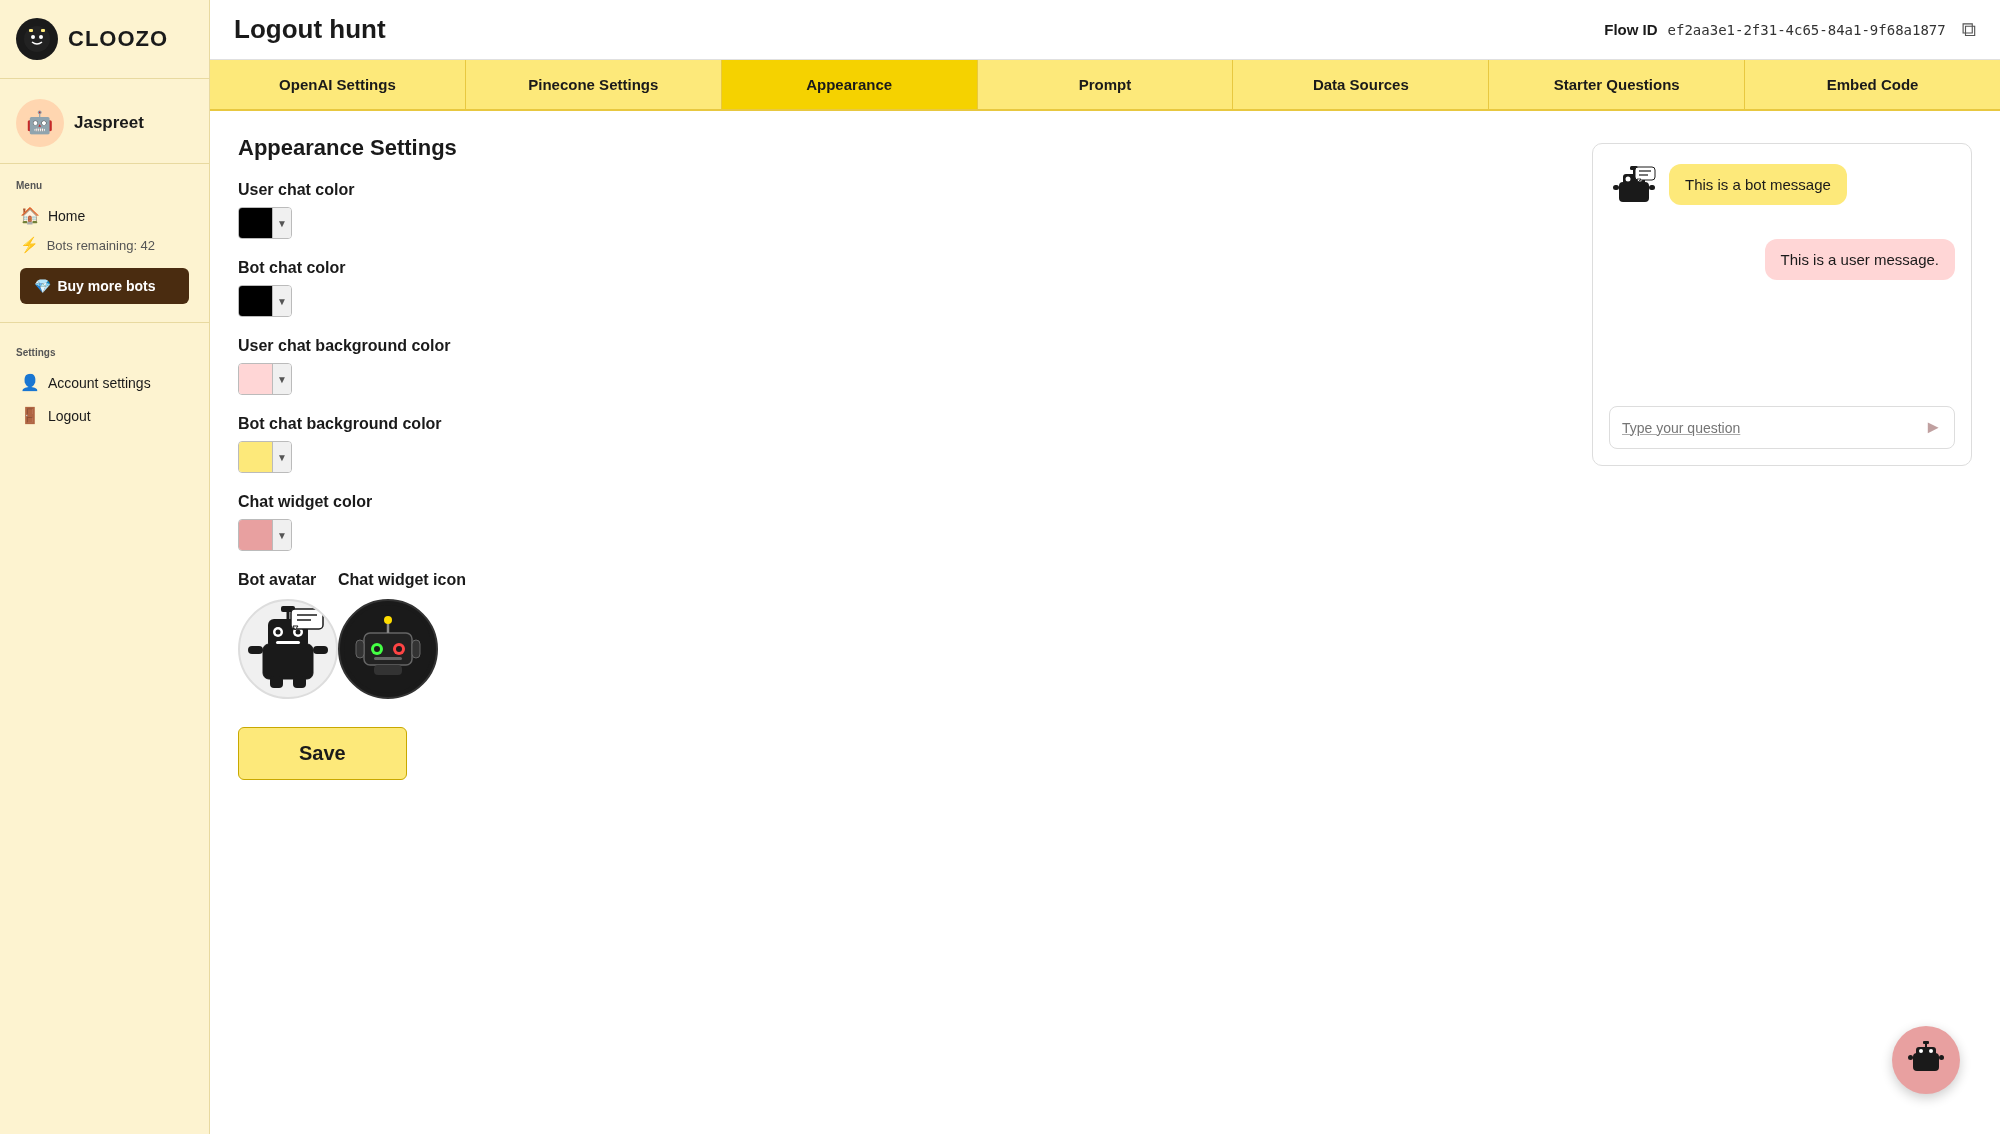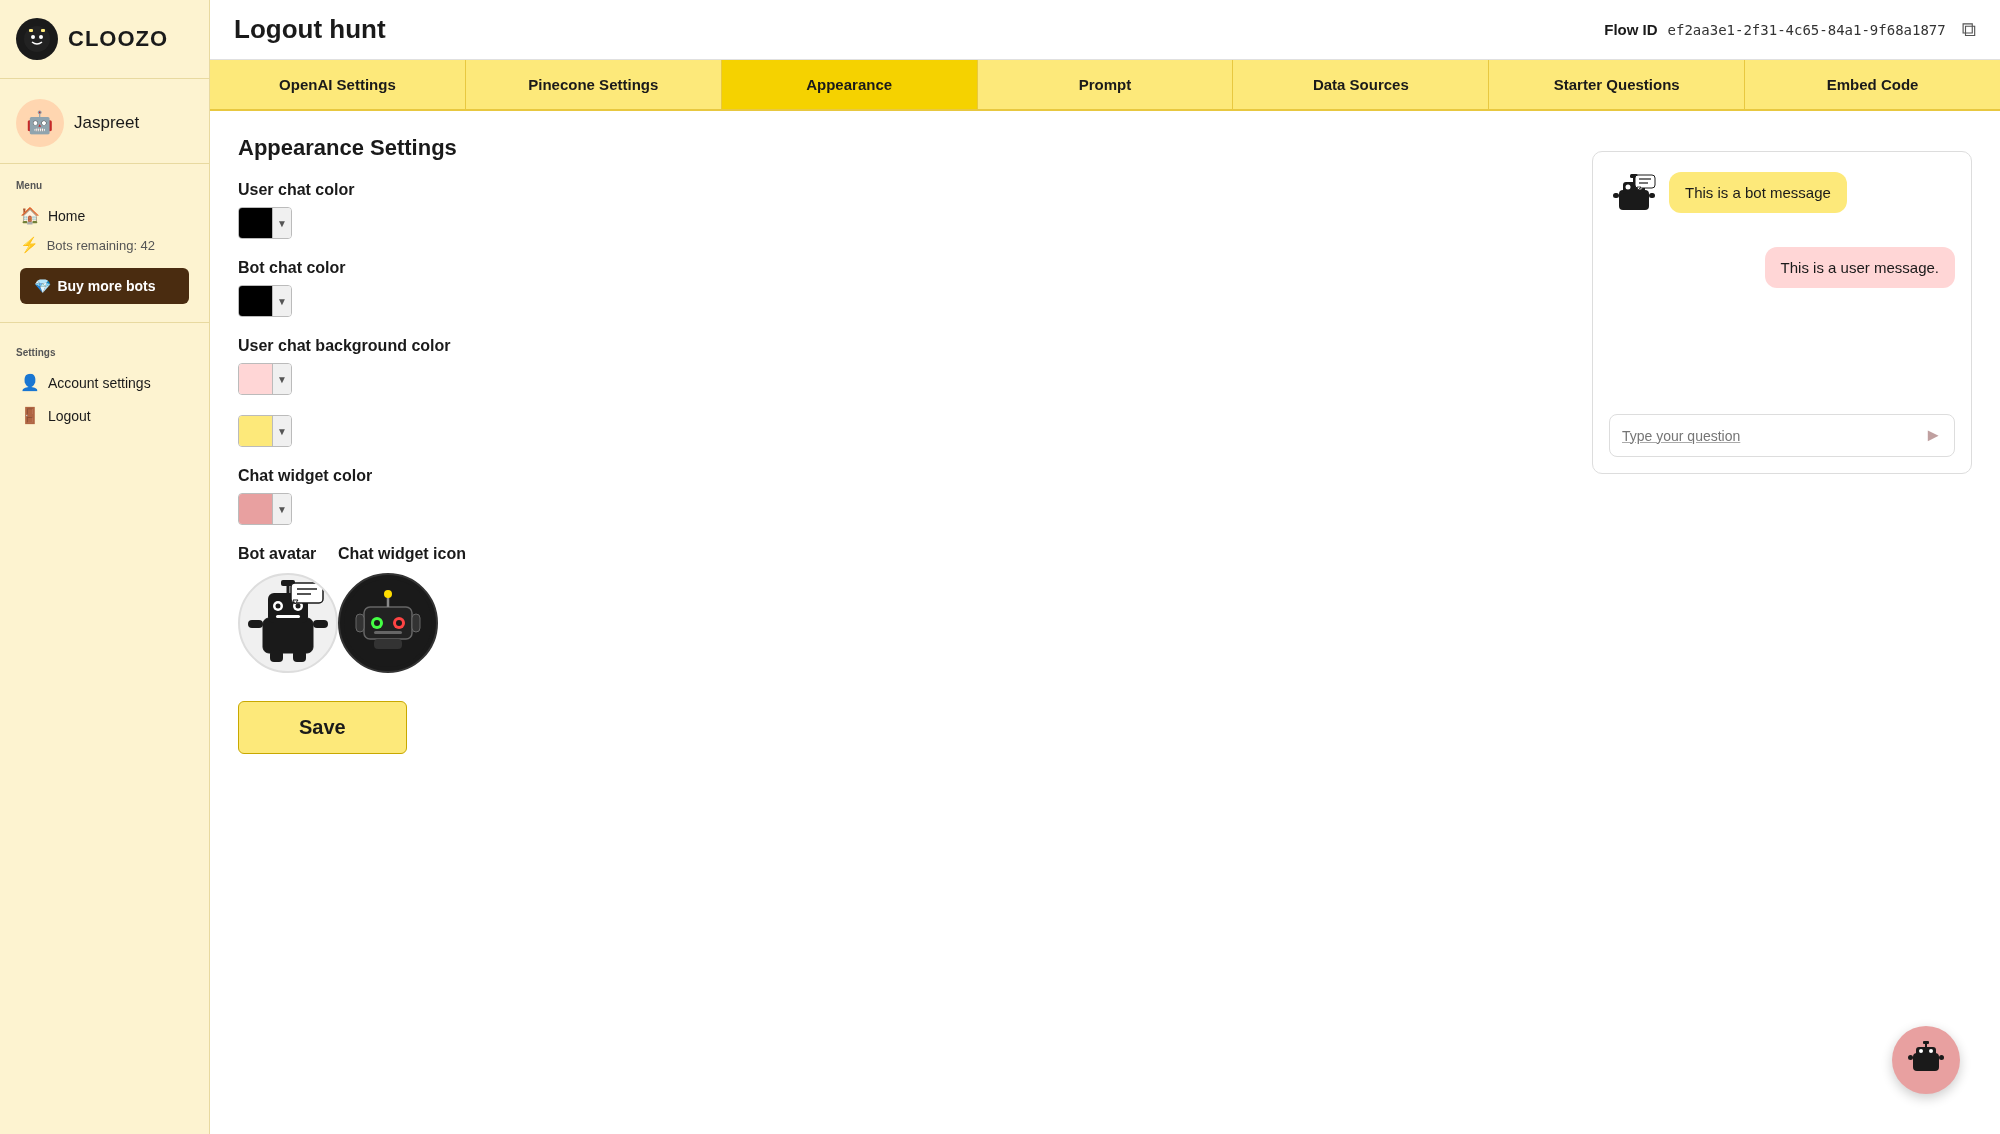--- a/index.html
+++ b/index.html
@@ -35,21 +35,21 @@
     .sidebar-user {
       display: flex; align-items: center; gap: 10px;
       padding: 20px 16px 16px;
       border-bottom: 1px solid #e8d9a0;
     }
     .user-avatar {
       width: 48px; height: 48px; border-radius: 50%; background: #ffd6b0;
       display: flex; align-items: center; justify-content: center;
       font-size: 22px; overflow: hidden; flex-shrink: 0;
     }
-    .user-name { font-size: 17px; font-weight: normal; color: #1a1a1a; }
+    .user-name { font-size: 17px; font-weight: bold; color: #1a1a1a; }
 
     .sidebar-section { padding: 16px 16px 8px; }
     .sidebar-section-title { font-size: 10px; font-weight: bold; color: #555; margin-bottom: 8px; }
     .sidebar-item {
       display: flex; align-items: center; gap: 8px;
       padding: 7px 4px; cursor: pointer; border-radius: 4px;
       font-size: 14px; color: #1a1a1a;
       text-decoration: none;
     }
     .sidebar-item .icon { font-size: 16px; }
@@ -174,21 +174,21 @@
       width: 380px;
       min-width: 340px;
       background: #fff;
       border: 1px solid #ddd;
       border-radius: 10px;
       display: flex;
       flex-direction: column;
       padding: 20px 16px 16px;
       position: relative;
       height: fit-content;
-      margin-top: 16px;
+      margin-top: 8px;
     }
     .chat-bot-message-row {
       display: flex; align-items: flex-start; gap: 10px; margin-bottom: 16px;
     }
     .chat-bot-icon { font-size: 38px; flex-shrink: 0; }
     .chat-bot-bubble {
       background: #fde97a;
       border-radius: 12px;
       padding: 12px 16px;
       font-size: 15px;
@@ -338,20 +338,21 @@
       <div class="setting-group">
         <div class="setting-label">User chat background color</div>
         <div class="color-picker-btn">
           <span class="color-swatch" style="background:#ffd6d6;"></span>
           <span class="color-arrow">▼</span>
         </div>
       </div>
 
       
       <div class="setting-group">
+        <div class="setting-label">Bot chat background color</div>
         <div class="color-picker-btn">
           <span class="color-swatch" style="background:#fde97a;"></span>
           <span class="color-arrow">▼</span>
         </div>
       </div>
 
       
       <div class="setting-group">
         <div class="setting-label">Chat widget color</div>
         <div class="color-picker-btn">

